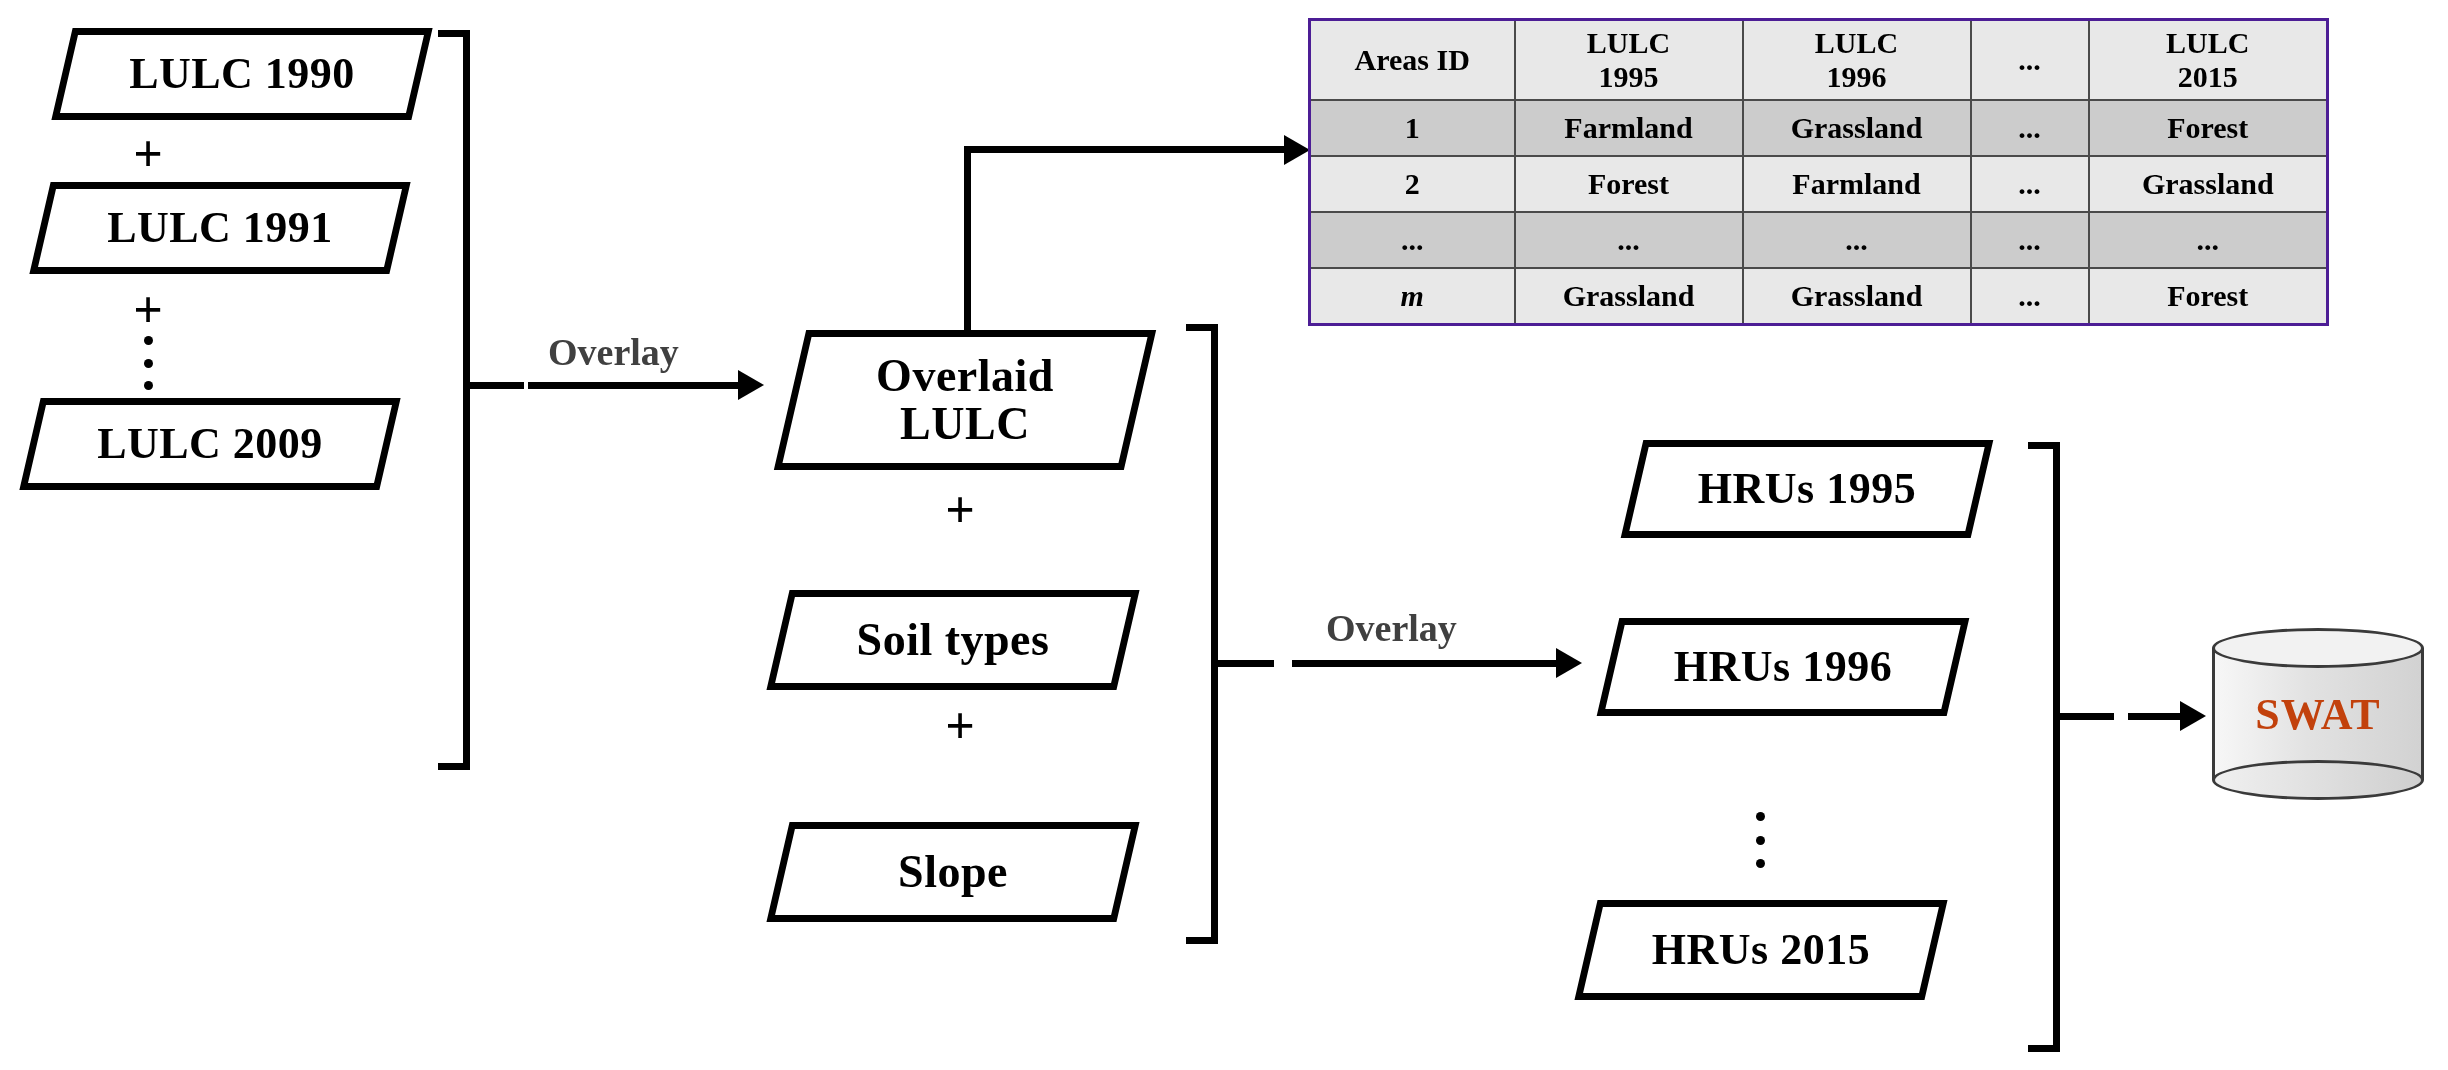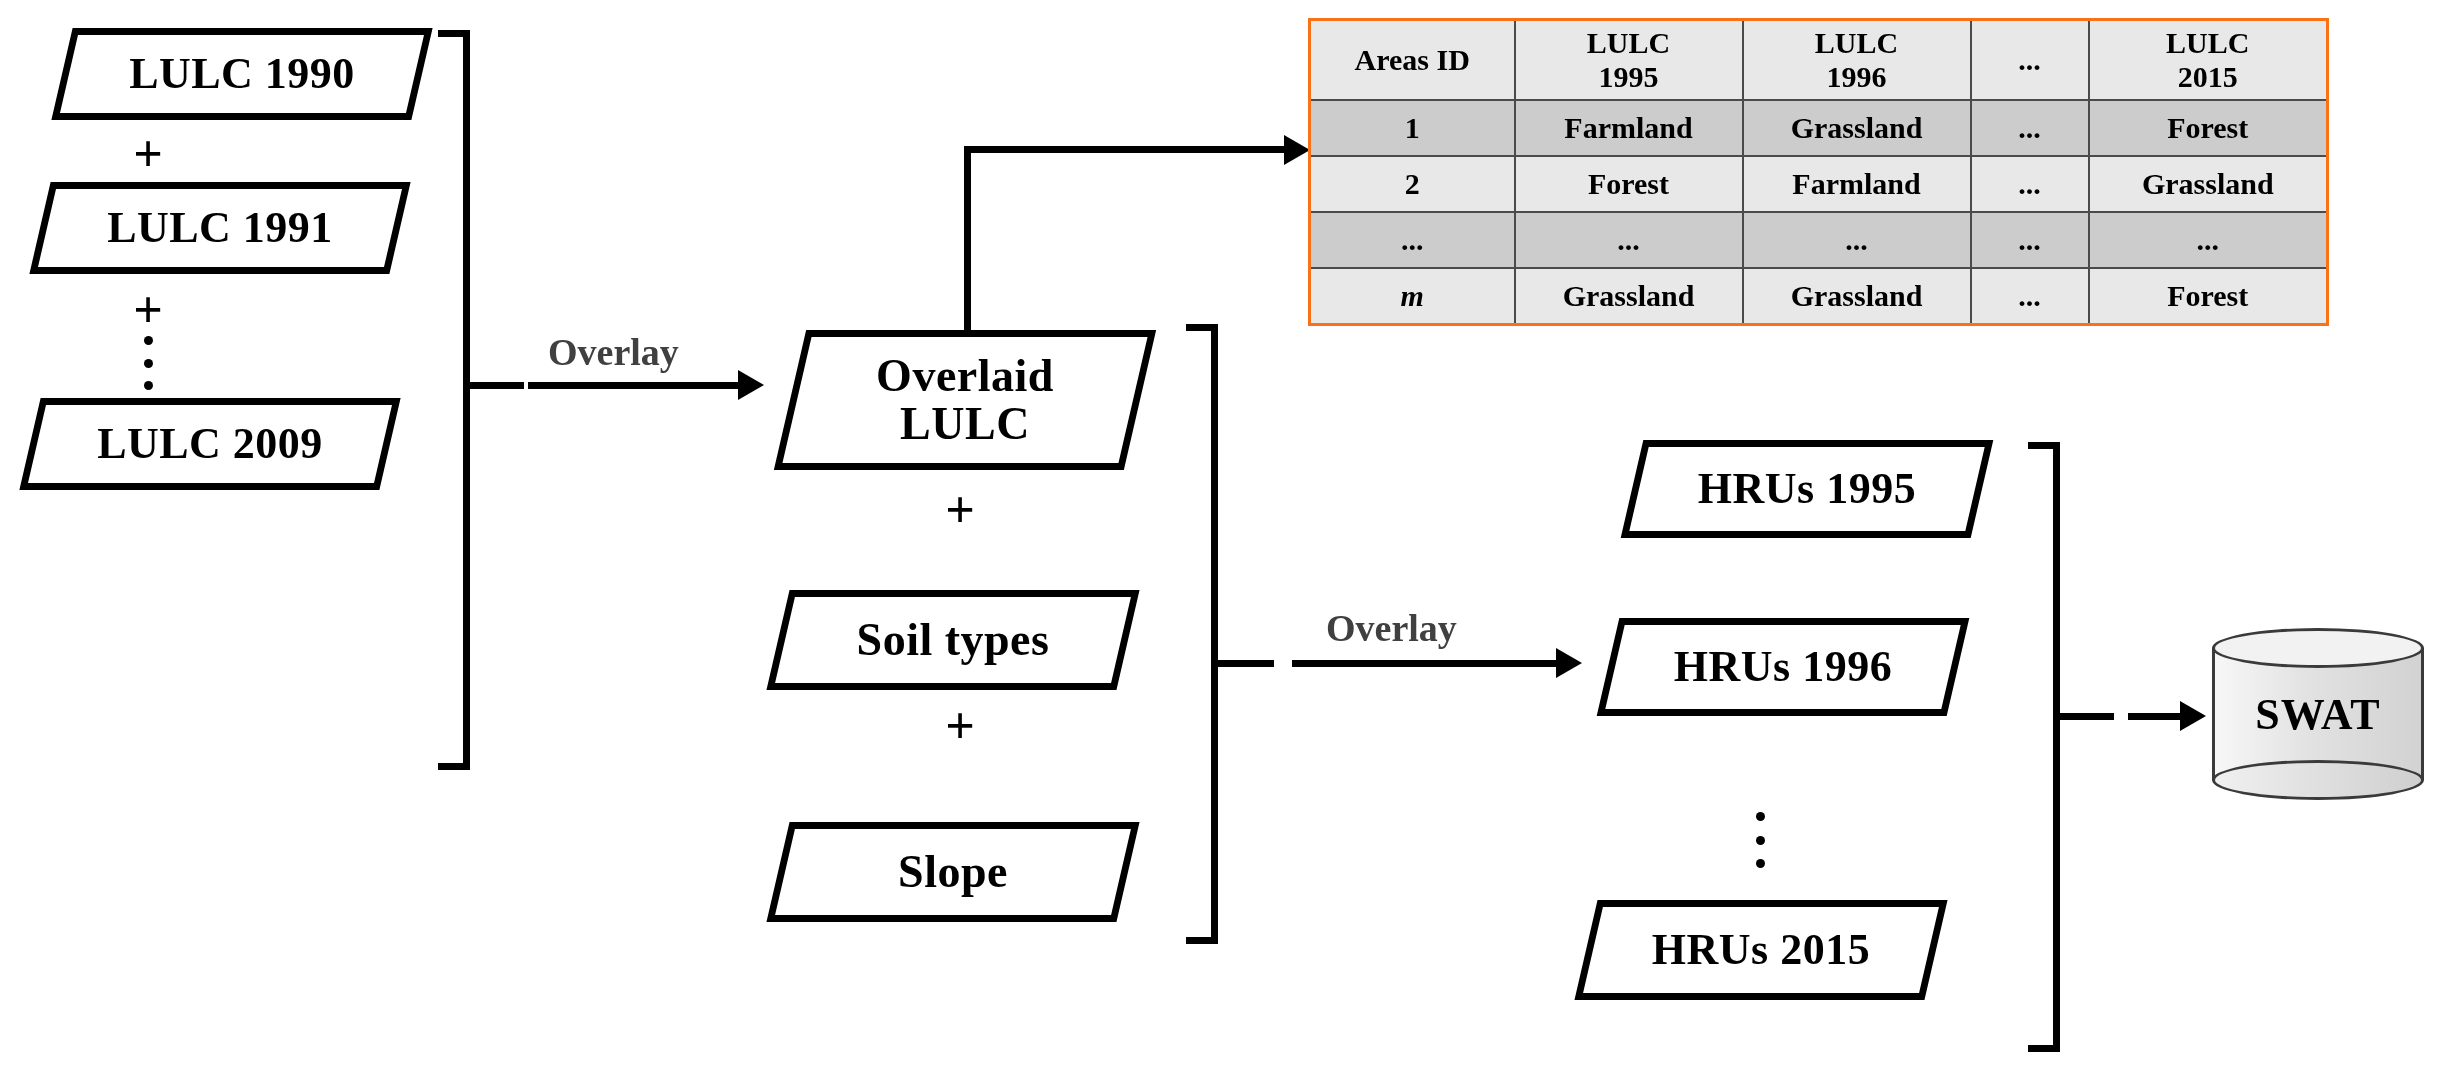--- a/index.html
+++ b/index.html
@@ -105,21 +105,21 @@
   .bracket-stub {
     position: absolute;
     background: #000000;
     height: 7px;
   }
 
   
   .tbl {
     position: absolute;
     border-collapse: collapse;
-    border: 3px solid #f97316;
+    border: 3px solid #4c1d95;
     background: #a3a3a3;
     table-layout: fixed;
   }
   .tbl td {
     border: 2px solid #4a4a4a;
     text-align: center;
     vertical-align: middle;
     font-weight: bold;
     color: #000000;
     font-size: 30px;
@@ -169,21 +169,21 @@
   .cyl .cyl-label {
     position: absolute;
     left: 0;
     top: 0;
     width: 100%;
     height: 100%;
     display: flex;
     align-items: center;
     justify-content: center;
     font-weight: bold;
-    color: #000000;
+    color: #c2410c;
     z-index: 4;
     letter-spacing: 1px;
   }
 </style>
 </head>
 <body>
 
 <div id="canvas">
 
   <div class="para" style="left:62px; top:28px; width:360px; height:92px; font-size:44px;">

